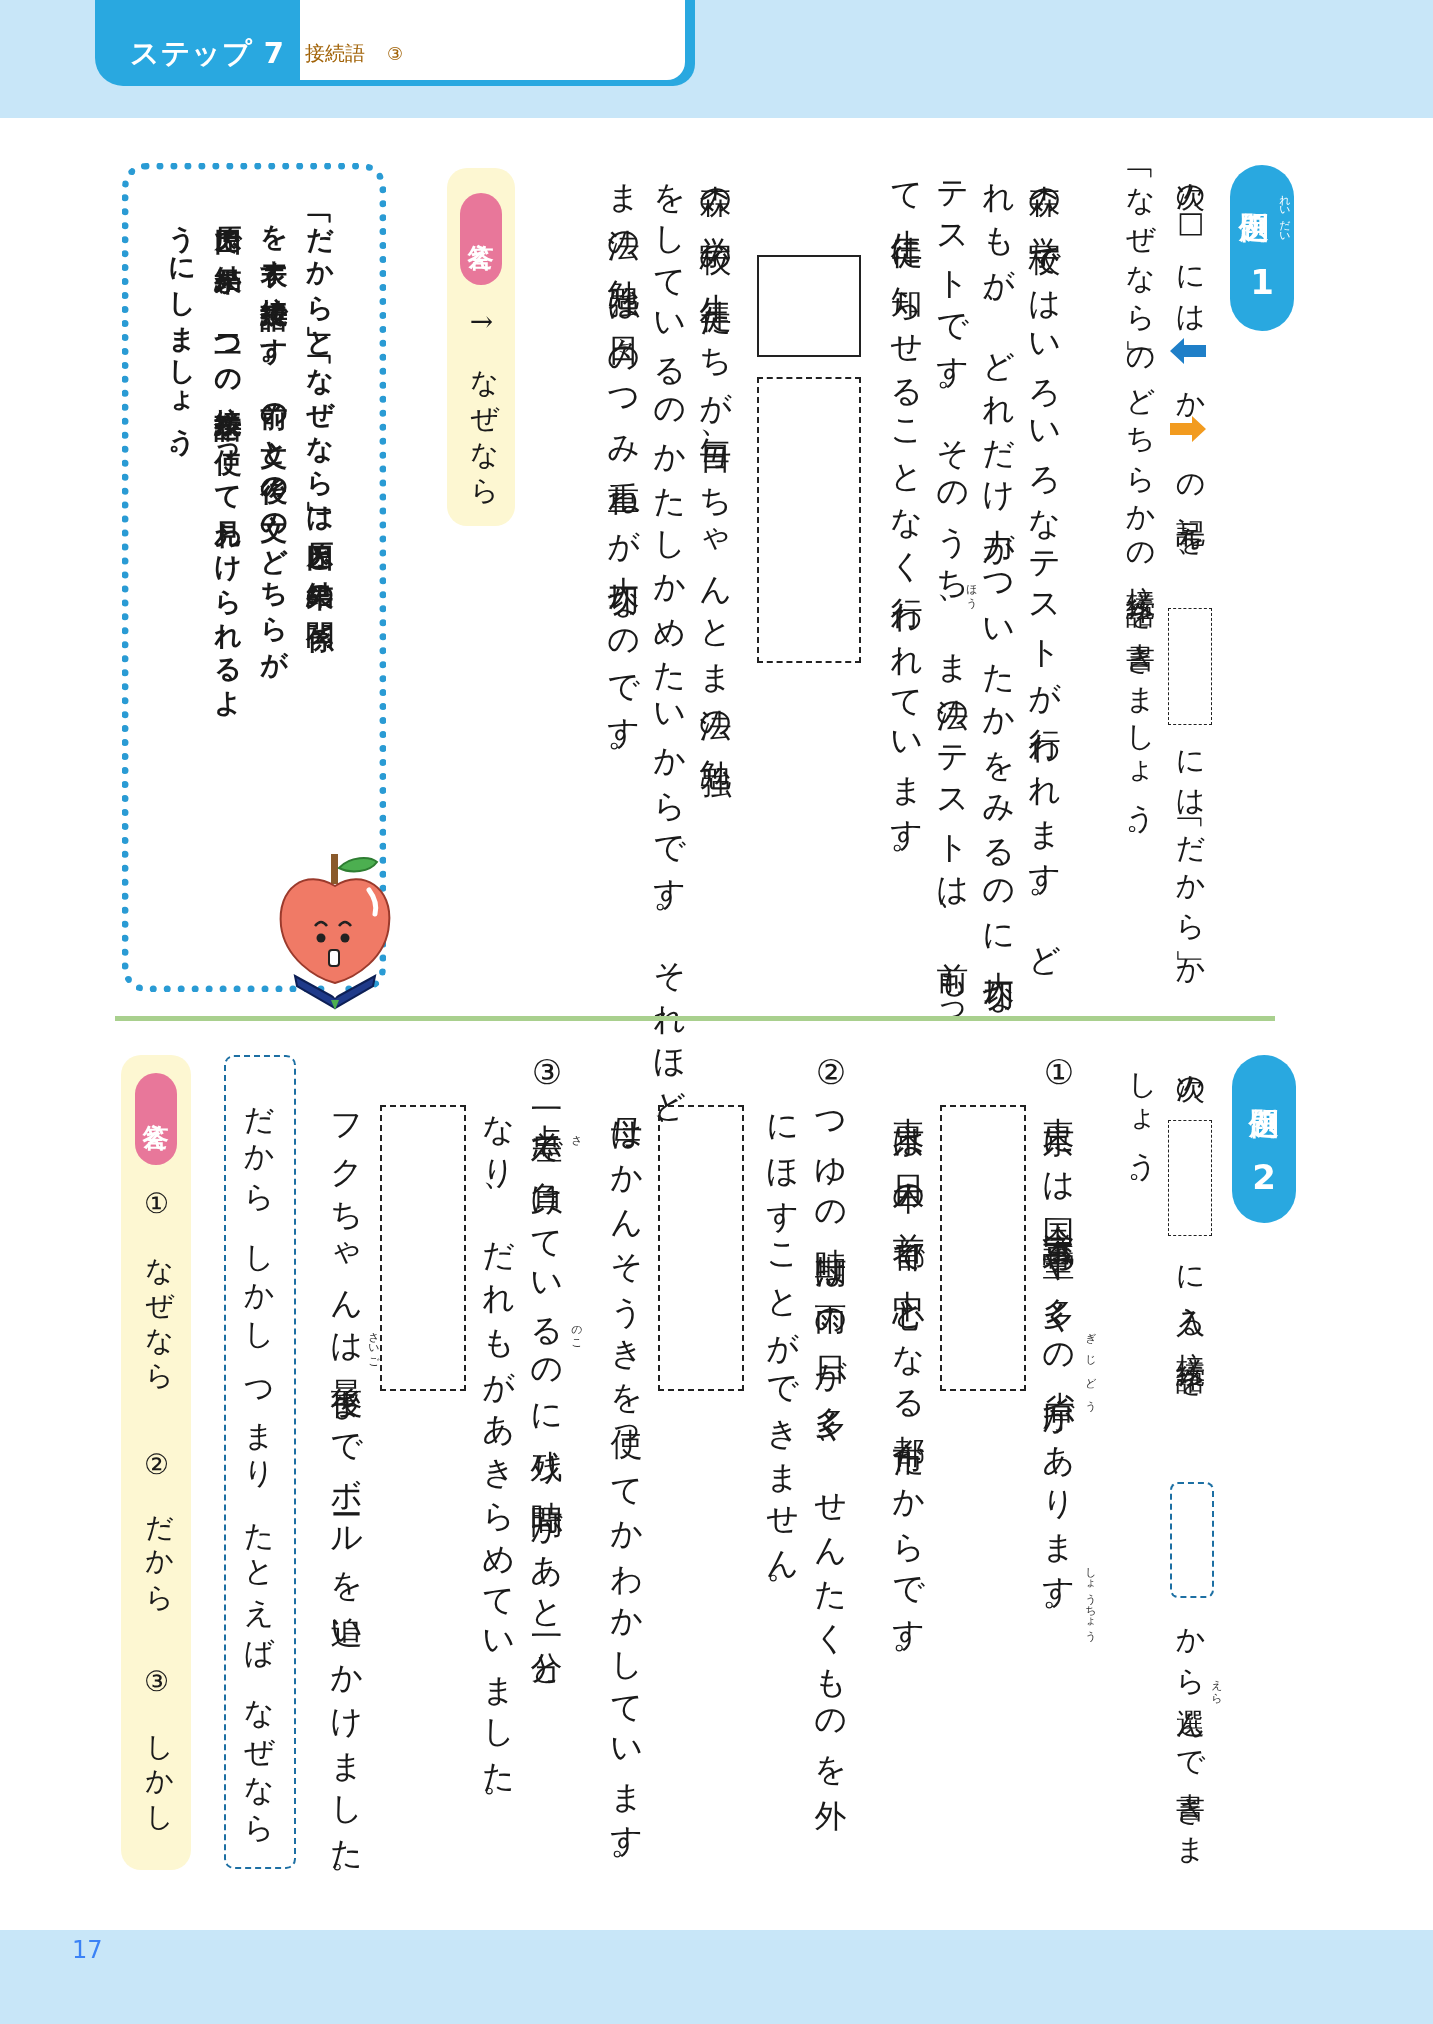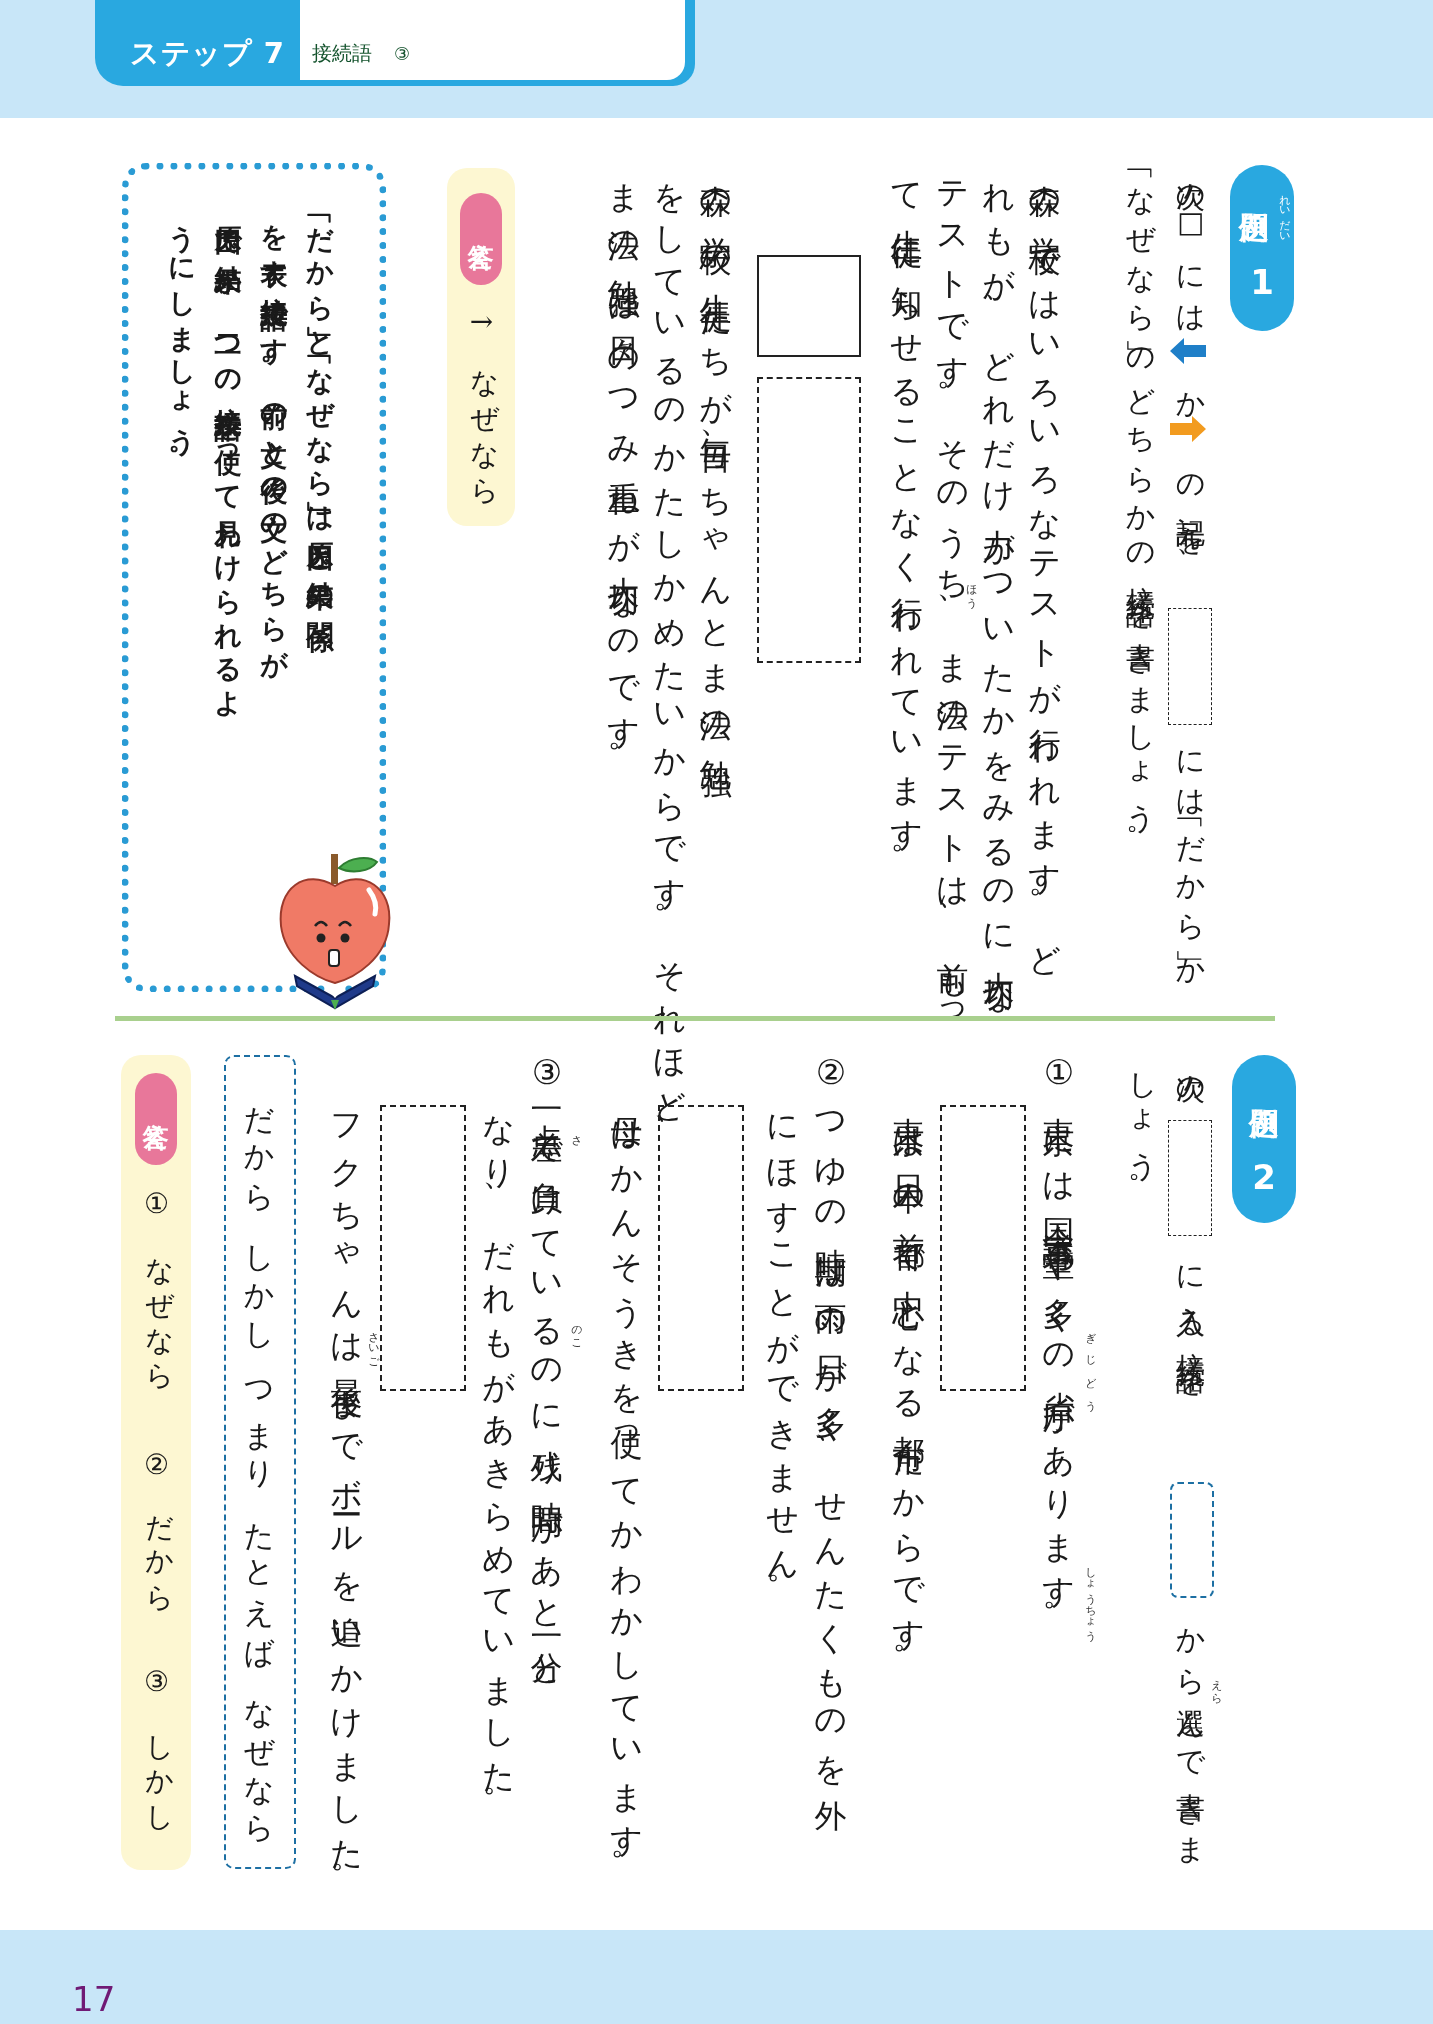--- a/index.html
+++ b/index.html
@@ -5,24 +5,24 @@
   html,body{margin:0;padding:0;}
   body{width:1433px;height:2024px;position:relative;background:#fff;overflow:hidden;
        font-family:"DejaVu Sans","Liberation Sans",sans-serif;color:#1a1a1a;}
   .topband{position:absolute;left:0;top:0;width:1433px;height:118px;background:#c8e6f8;}
   .tab{position:absolute;left:95px;top:0;width:600px;height:86px;background:#29a8e0;
        border-radius:0 0 22px 28px;}
   .tab-white{position:absolute;left:300px;top:0;width:385px;height:80px;background:#fff;
        border-radius:0 0 18px 0;}
   .step-label{position:absolute;left:130px;top:34px;font-size:29px;font-weight:bold;color:#fff;
        font-family:"DejaVu Sans",sans-serif;letter-spacing:1px;}
-  .step-title{position:absolute;left:312px;top:40px;font-size:20px;color:#14532d;}
+  .step-title{position:absolute;left:305px;top:40px;font-size:20px;color:#a16207;}
   .step-title .num{margin-left:22px;font-size:18px;}
   .bottomband{position:absolute;left:0;top:1930px;width:1433px;height:94px;background:#c8e6f8;}
-  .pagenum{position:absolute;left:72px;top:1979px;font-size:34px;color:#701a75;}
+  .pagenum{position:absolute;left:72px;top:1936px;font-size:24px;color:#3b82f6;}
   .divider{position:absolute;left:115px;top:1016px;width:1160px;height:5px;background:#a9d08e;}
 
   .v{position:absolute;writing-mode:vertical-rl;text-orientation:upright;white-space:nowrap;}
   .mincho{font-family:"DejaVu Serif","Liberation Serif",serif;}
   .goth{font-family:"DejaVu Sans","Liberation Sans",sans-serif;}
 
   .badge{position:absolute;width:64px;border-radius:32px;background:#29a8e0;color:#fff;
         font-weight:bold;text-align:center;font-size:30px;line-height:34px;}
   .badge .ruby{position:absolute;left:48px;top:22px;writing-mode:vertical-rl;font-size:11px;line-height:12px;font-weight:normal;}
   .q-text{font-size:29px;line-height:46px;letter-spacing:6px;}

